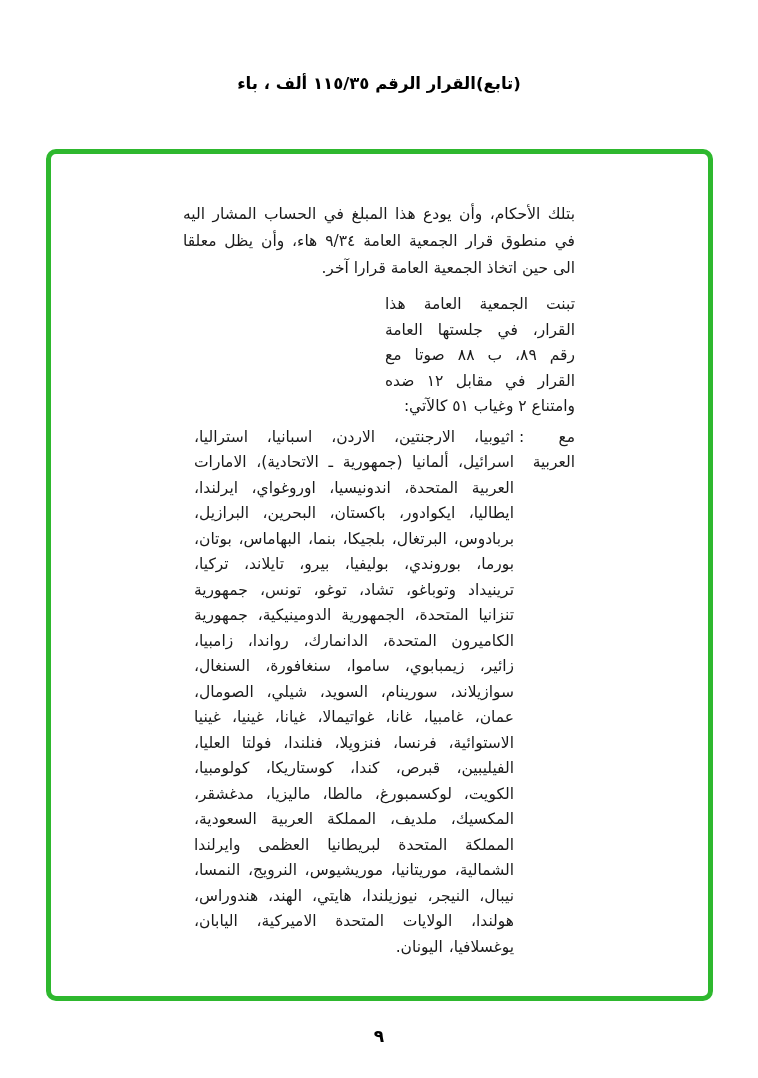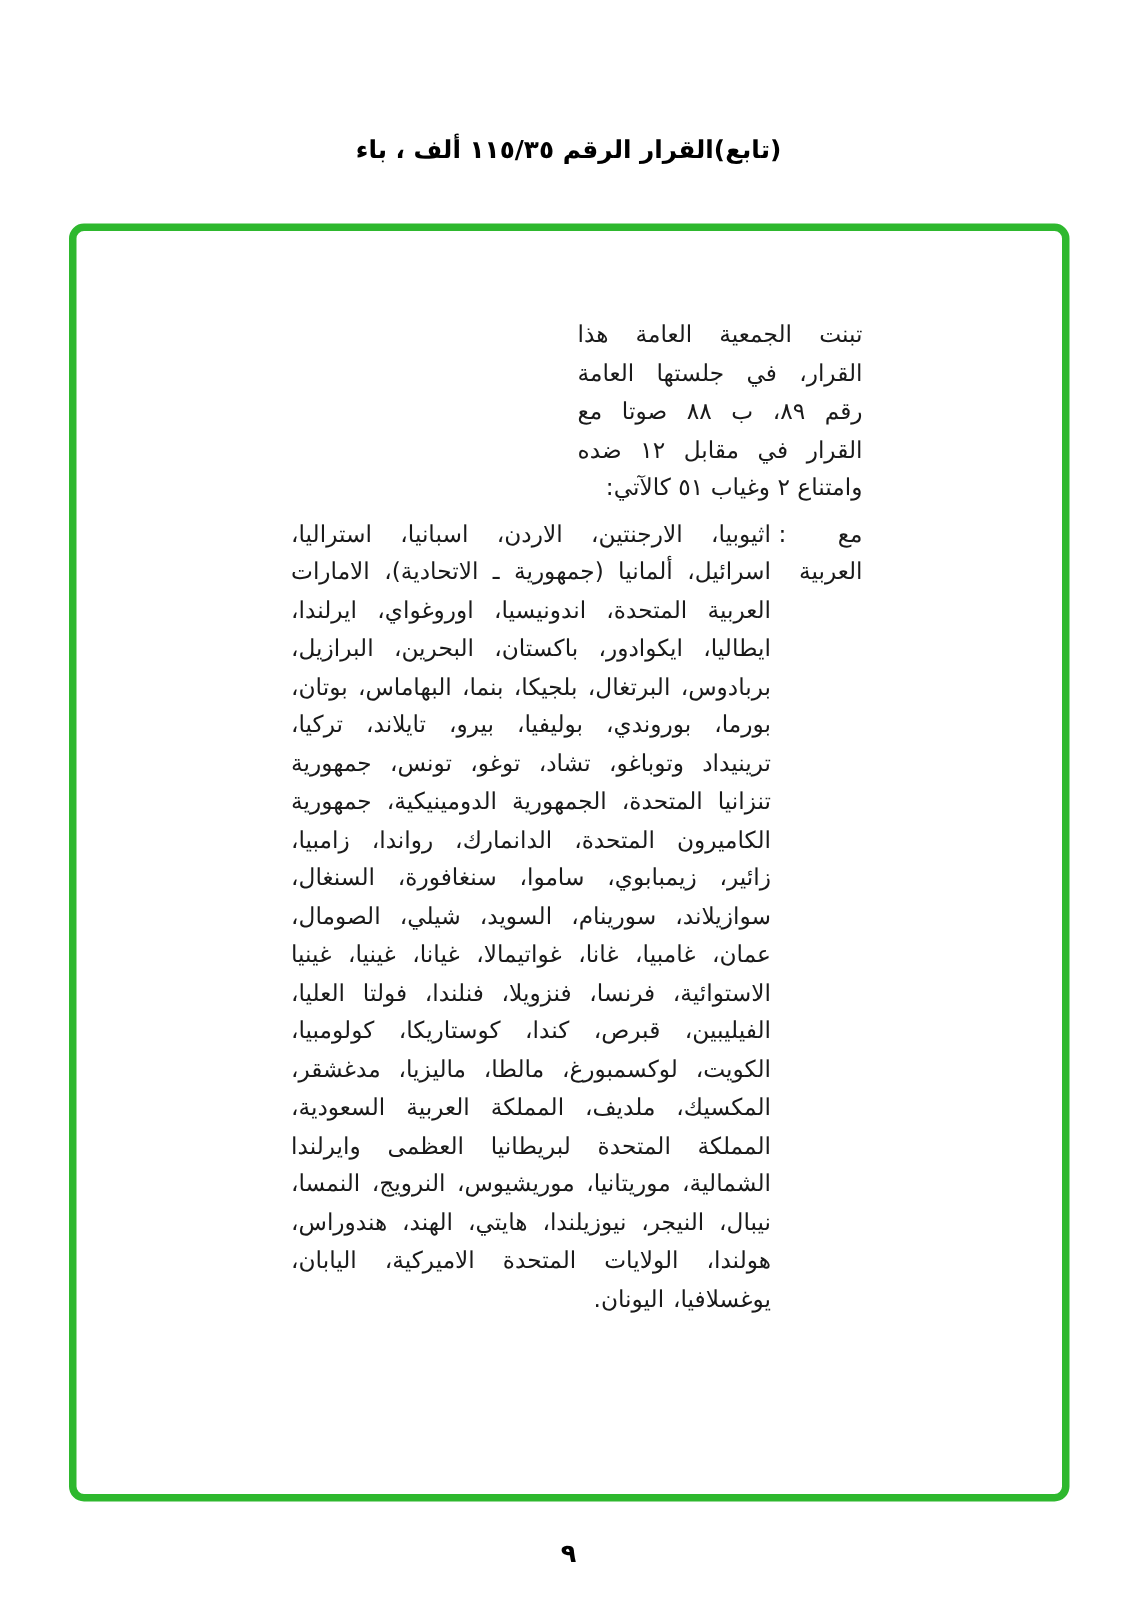--- a/index.html
+++ b/index.html
@@ -2,21 +2,21 @@
 <html lang="ar" style="--box-border: #2eb82e; --text: #1a1a1a;"><head>
 <meta charset="utf-8">
 <style>
   html,body{margin:0;padding:0;background:#ffffff;}
   .page{
     position:relative;width:758px;height:1078px;background:#ffffff;
     font-family:"DejaVu Sans",sans-serif;color:#1a1a1a;overflow:hidden;
   }
   .header-title{
     position:absolute;top:74px;left:0;width:100%;text-align:center;
-    direction:rtl;font-weight:bold;font-size:16.5px;color:#000;margin-top:16px;
+    direction:rtl;font-weight:bold;font-size:16.5px;color:#000;
   }
   .header-citation{
     position:absolute;top:104px;left:0;width:100%;text-align:center;
     direction:rtl;font-weight:bold;font-size:11px;letter-spacing:.2px;color:#000;
     white-space:nowrap;
   }
   .doc-box{
     position:absolute;left:46px;top:149px;width:657px;height:842px;
     border:5px solid var(--box-border,#2eb82e);border-radius:10px;background:#ffffff;
   }
@@ -41,20 +41,21 @@
 
 <div class="page">
 
   <div class="header-title">(تابع)القرار الرقم ١١٥/٣٥ ألف ، باء</div>
 
 
   <div class="doc-box"></div>
 
   <div class="main-text">
 
+    <div class="para1">بتلك الأحكام، وأن يودع هذا المبلغ في الحساب المشار اليه في منطوق قرار الجمعية العامة ٩/٣٤ هاء، وأن يظل معلقا الى حين اتخاذ الجمعية العامة قرارا آخر.</div>
 
     <div class="para2">تبنت الجمعية العامة هذا القرار، في جلستها العامة رقم ٨٩، ب ٨٨ صوتا مع القرار في مقابل ١٢ ضده وامتناع ٢ وغياب ٥١ كالآتي:</div>
 
     <div class="vote-row">
       <div class="vote-head">
         <span>مع العربية</span>
         <span>:</span>
       </div>
       <div class="vote-list">اثيوبيا، الارجنتين، الاردن، اسبانيا، استراليا، اسرائيل، ألمانيا (جمهورية ـ الاتحادية)، الامارات العربية المتحدة، اندونيسيا، اوروغواي، ايرلندا، ايطاليا، ايكوادور، باكستان، البحرين، البرازيل، بربادوس، البرتغال، بلجيكا، بنما، البهاماس، بوتان، بورما، بوروندي، بوليفيا، بيرو، تايلاند، تركيا، ترينيداد وتوباغو، تشاد، توغو، تونس، جمهورية تنزانيا المتحدة، الجمهورية الدومينيكية، جمهورية الكاميرون المتحدة، الدانمارك، رواندا، زامبيا، زائير، زيمبابوي، ساموا، سنغافورة، السنغال، سوازيلاند، سورينام، السويد، شيلي، الصومال، عمان، غامبيا، غانا، غواتيمالا، غيانا، غينيا، غينيا الاستوائية، فرنسا، فنزويلا، فنلندا، فولتا العليا، الفيليبين، قبرص، كندا، كوستاريكا، كولومبيا، الكويت، لوكسمبورغ، مالطا، ماليزيا، مدغشقر، المكسيك، ملديف، المملكة العربية السعودية، المملكة المتحدة لبريطانيا العظمى وايرلندا الشمالية، موريتانيا، موريشيوس، النرويج، النمسا، نيبال، النيجر، نيوزيلندا، هايتي، الهند، هندوراس، هولندا، الولايات المتحدة الاميركية، اليابان، يوغسلافيا، اليونان.</div>
     </div>

